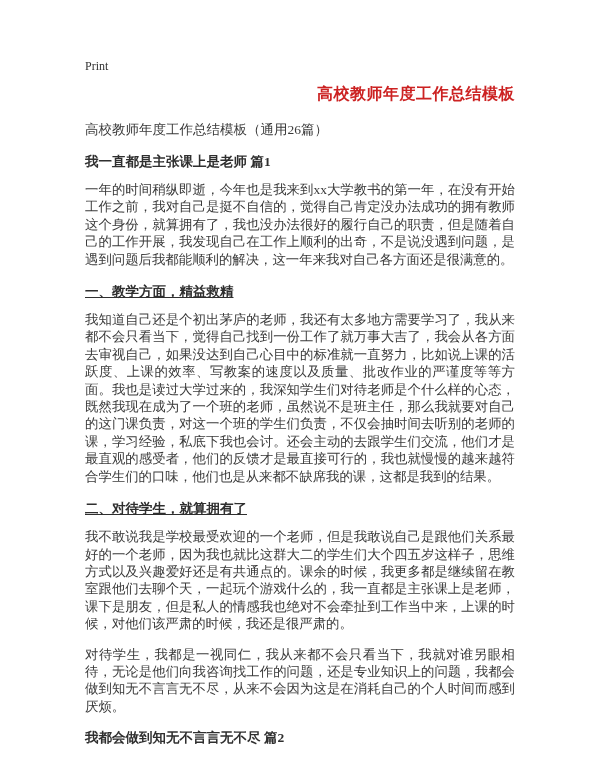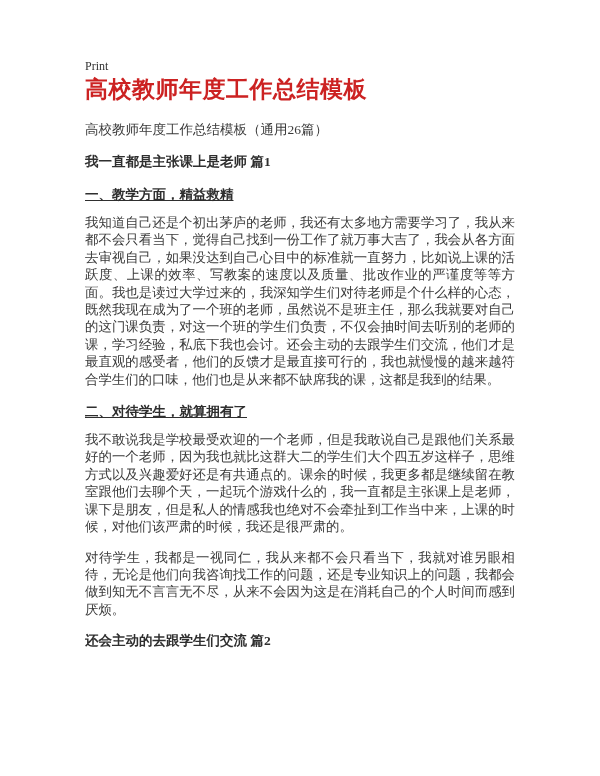--- a/index.html
+++ b/index.html
@@ -24,23 +24,23 @@
   }
   .print-link {
     display: inline-block;
     font-size: 12px;
     color: #333333;
     text-decoration: none;
     margin-bottom: 0;
     cursor: pointer;
   }
   h1.doc-title {
-    margin: 0 0 16px 0;
-    text-align: left;
-    font-size: 23px;
+    margin: 10px 0 16px 0;
+    text-align: right;
+    font-size: 16px;
     font-weight: bold;
     letter-spacing: 0.5px;
     
   }
   .doc-subtitle {
     font-size: 13.5px;
     color: #3a3a3a;
     margin: 0 0 10px 0;
     font-weight: normal;
   }
@@ -73,22 +73,23 @@
 <div class="page">
 
   <a class="print-link">Print</a>
 
   <h1 class="doc-title" style="color: rgb(204, 34, 34);">高校教师年度工作总结模板</h1>
 
   <p class="doc-subtitle">高校教师年度工作总结模板（通用26篇）</p>
 
   <div>
     <h2 class="sec-h2">我一直都是主张课上是老师 篇1</h2>
+    <p class="sec-p">一年的时间稍纵即逝，今年也是我来到xx大学教书的第一年，在没有开始工作之前，我对自己是挺不自信的，觉得自己肯定没办法成功的拥有教师这个身份，就算拥有了，我也没办法很好的履行自己的职责，但是随着自己的工作开展，我发现自己在工作上顺利的出奇，不是说没遇到问题，是遇到问题后我都能顺利的解决，这一年来我对自己各方面还是很满意的。</p>
     <h3 class="sec-h3">一、教学方面，精益救精</h3>
     <p class="sec-p">我知道自己还是个初出茅庐的老师，我还有太多地方需要学习了，我从来都不会只看当下，觉得自己找到一份工作了就万事大吉了，我会从各方面去审视自己，如果没达到自己心目中的标准就一直努力，比如说上课的活跃度、上课的效率、写教案的速度以及质量、批改作业的严谨度等等方面。我也是读过大学过来的，我深知学生们对待老师是个什么样的心态，既然我现在成为了一个班的老师，虽然说不是班主任，那么我就要对自己的这门课负责，对这一个班的学生们负责，不仅会抽时间去听别的老师的课，学习经验，私底下我也会讨。还会主动的去跟学生们交流，他们才是最直观的感受者，他们的反馈才是最直接可行的，我也就慢慢的越来越符合学生们的口味，他们也是从来都不缺席我的课，这都是我到的结果。</p>
     <h3 class="sec-h3">二、对待学生，就算拥有了</h3>
     <p class="sec-p">我不敢说我是学校最受欢迎的一个老师，但是我敢说自己是跟他们关系最好的一个老师，因为我也就比这群大二的学生们大个四五岁这样子，思维方式以及兴趣爱好还是有共通点的。课余的时候，我更多都是继续留在教室跟他们去聊个天，一起玩个游戏什么的，我一直都是主张课上是老师，课下是朋友，但是私人的情感我也绝对不会牵扯到工作当中来，上课的时候，对他们该严肃的时候，我还是很严肃的。</p>
     <p class="sec-p">对待学生，我都是一视同仁，我从来都不会只看当下，我就对谁另眼相待，无论是他们向我咨询找工作的问题，还是专业知识上的问题，我都会做到知无不言言无不尽，从来不会因为这是在消耗自己的个人时间而感到厌烦。</p>
-    <h2 class="sec-h2">还会主动的去跟学生们交流 篇2</h2>
+    <h2 class="sec-h2">我都会做到知无不言言无不尽 篇2</h2>
 
   </div>
 
 </div>
 
 </body></html>

